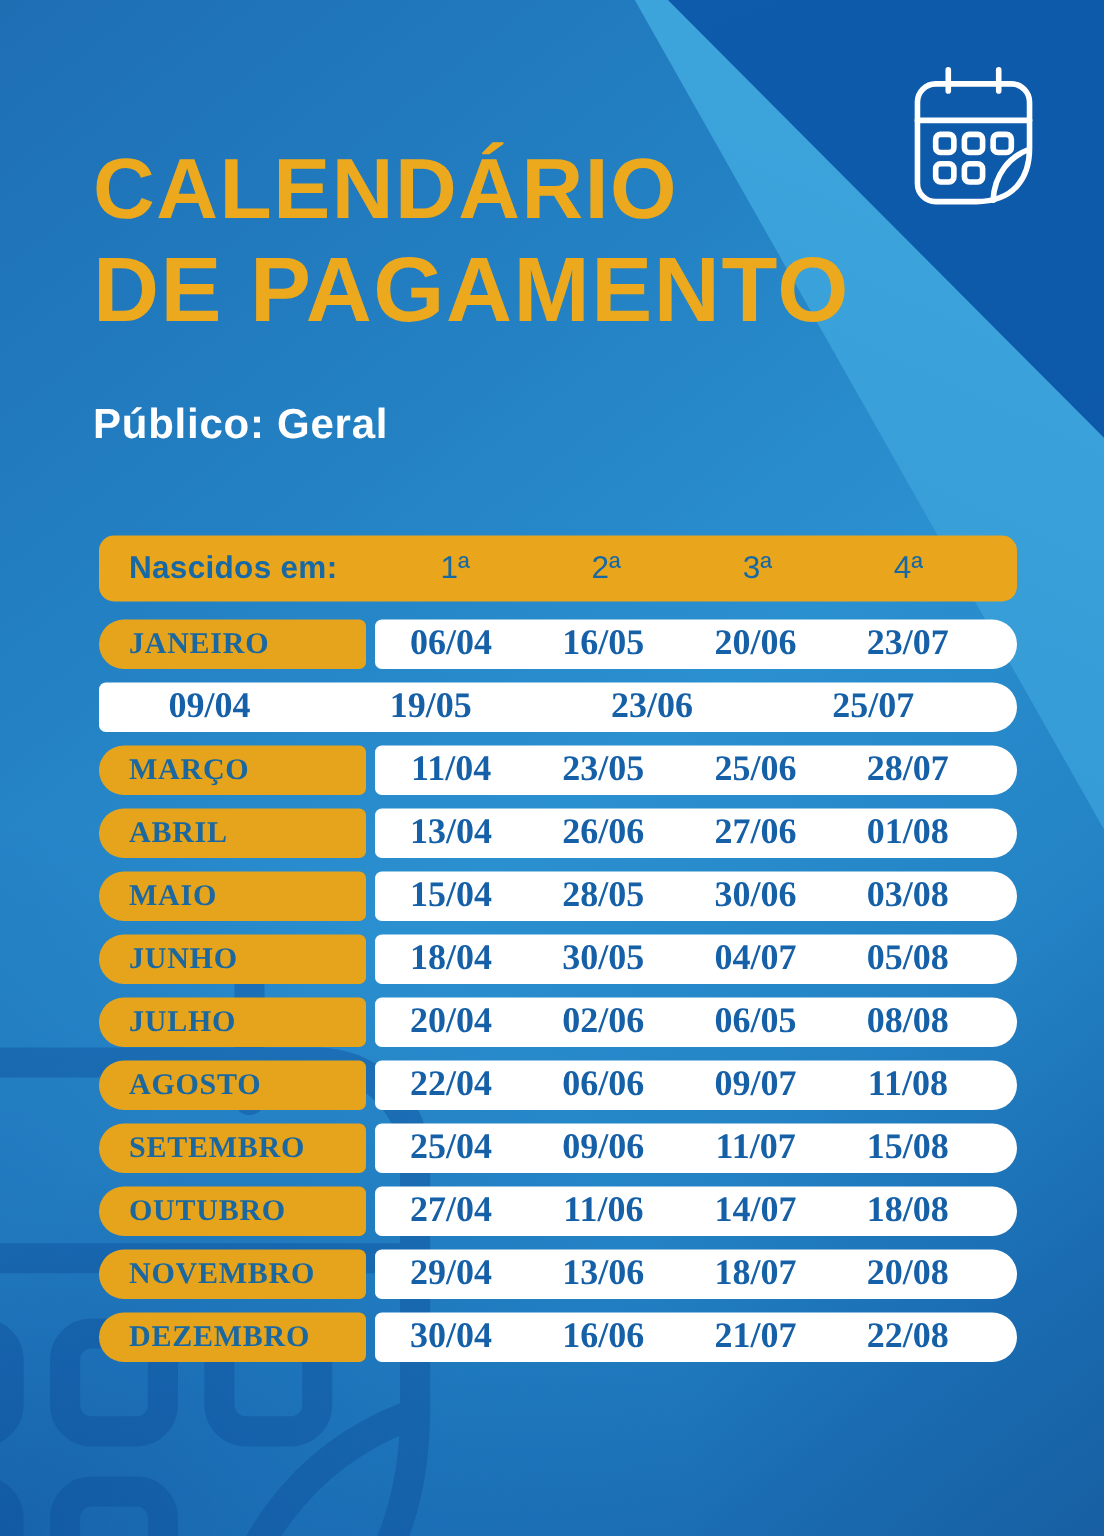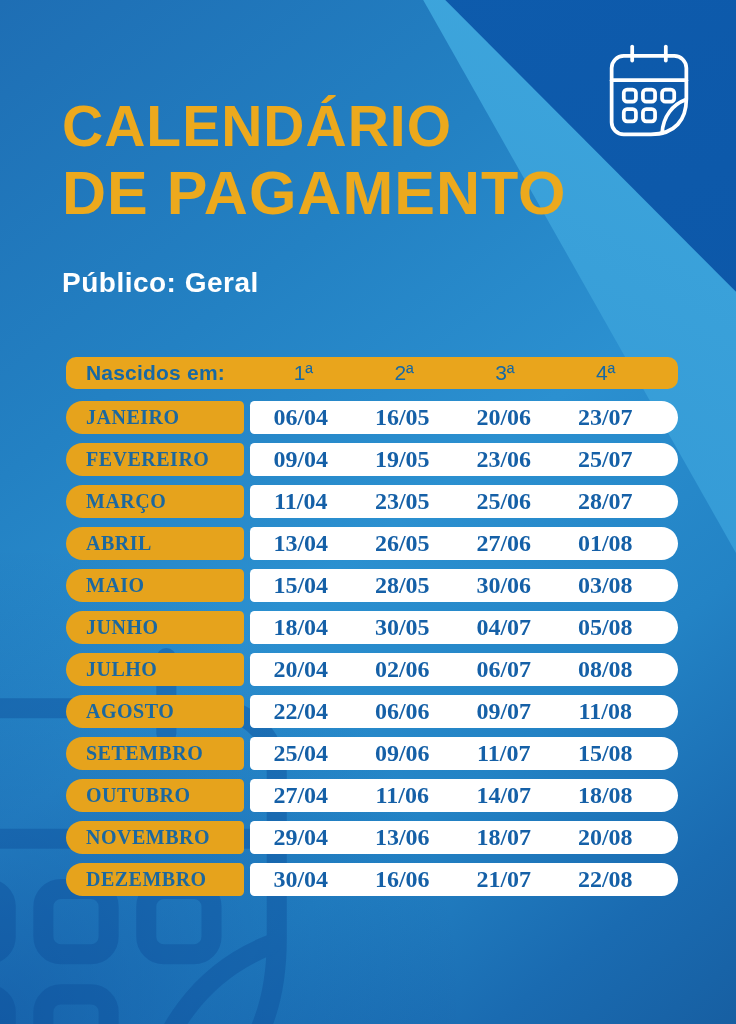--- a/index.html
+++ b/index.html
@@ -29,21 +29,21 @@
   .cal-icon { position:absolute; left:607px; top:41px; width:84px; height:99px; color:#FFFFFF; }
   .cal-icon svg, .watermark svg { width:100%; height:100%; display:block; }
 
   .title { position:absolute; left:62px; color:#ECA91D; font-weight:800; line-height:1; letter-spacing:1px; }
   .title-1 { top:98px;  font-size:57px; }
   .title-2 { top:163px; font-size:61px; }
   .subtitle { position:absolute; left:62px; top:267px; color:#FFFFFF; font-weight:700; font-size:28px; letter-spacing:.5px; }
 
   .table { position:absolute; left:66px; top:357px; width:612px; }
   .thead {
-    height:32px; background:#E9A51C; border-radius:10px;
+    height:44px; background:#E9A51C; border-radius:10px;
     display:flex; align-items:center;
   }
   .thead-label {
     width:151px; padding-left:20px; font-size:21px; font-weight:800; color:#1769A5; letter-spacing:.2px;
   }
   .cols { flex:1; display:grid; grid-template-columns:repeat(4,1fr); padding:0 22px 0 16px; }
   .col-h { text-align:center; font-size:21px; font-weight:400; color:#1769A5; }
 
   .rows { margin-top:12px; }
   .row { display:flex; gap:6px; height:33px; margin-bottom:9px;font-family:Liberation Serif, serif; }
@@ -117,23 +117,20 @@
     </div>
     <div class="dates-cell">
       <span class="date">06/04</span>
       <span class="date">16/05</span>
       <span class="date">20/06</span>
       <span class="date">23/07</span>
     </div>
   </div>
 
   <div class="row">
-    <div class="month-pill">
-      <span>FEVEREIRO</span>
-    </div>
     <div class="dates-cell">
       <span class="date">09/04</span>
       <span class="date">19/05</span>
       <span class="date">23/06</span>
       <span class="date">25/07</span>
     </div>
   </div>
 
   <div class="row">
     <div class="month-pill">
@@ -146,21 +143,21 @@
       <span class="date">28/07</span>
     </div>
   </div>
 
   <div class="row">
     <div class="month-pill">
       <span>ABRIL</span>
     </div>
     <div class="dates-cell">
       <span class="date">13/04</span>
-      <span class="date">26/05</span>
+      <span class="date">26/06</span>
       <span class="date">27/06</span>
       <span class="date">01/08</span>
     </div>
   </div>
 
   <div class="row">
     <div class="month-pill">
       <span>MAIO</span>
     </div>
     <div class="dates-cell">
@@ -183,21 +180,21 @@
     </div>
   </div>
 
   <div class="row">
     <div class="month-pill">
       <span>JULHO</span>
     </div>
     <div class="dates-cell">
       <span class="date">20/04</span>
       <span class="date">02/06</span>
-      <span class="date">06/07</span>
+      <span class="date">06/05</span>
       <span class="date">08/08</span>
     </div>
   </div>
 
   <div class="row">
     <div class="month-pill">
       <span>AGOSTO</span>
     </div>
     <div class="dates-cell">
       <span class="date">22/04</span>

